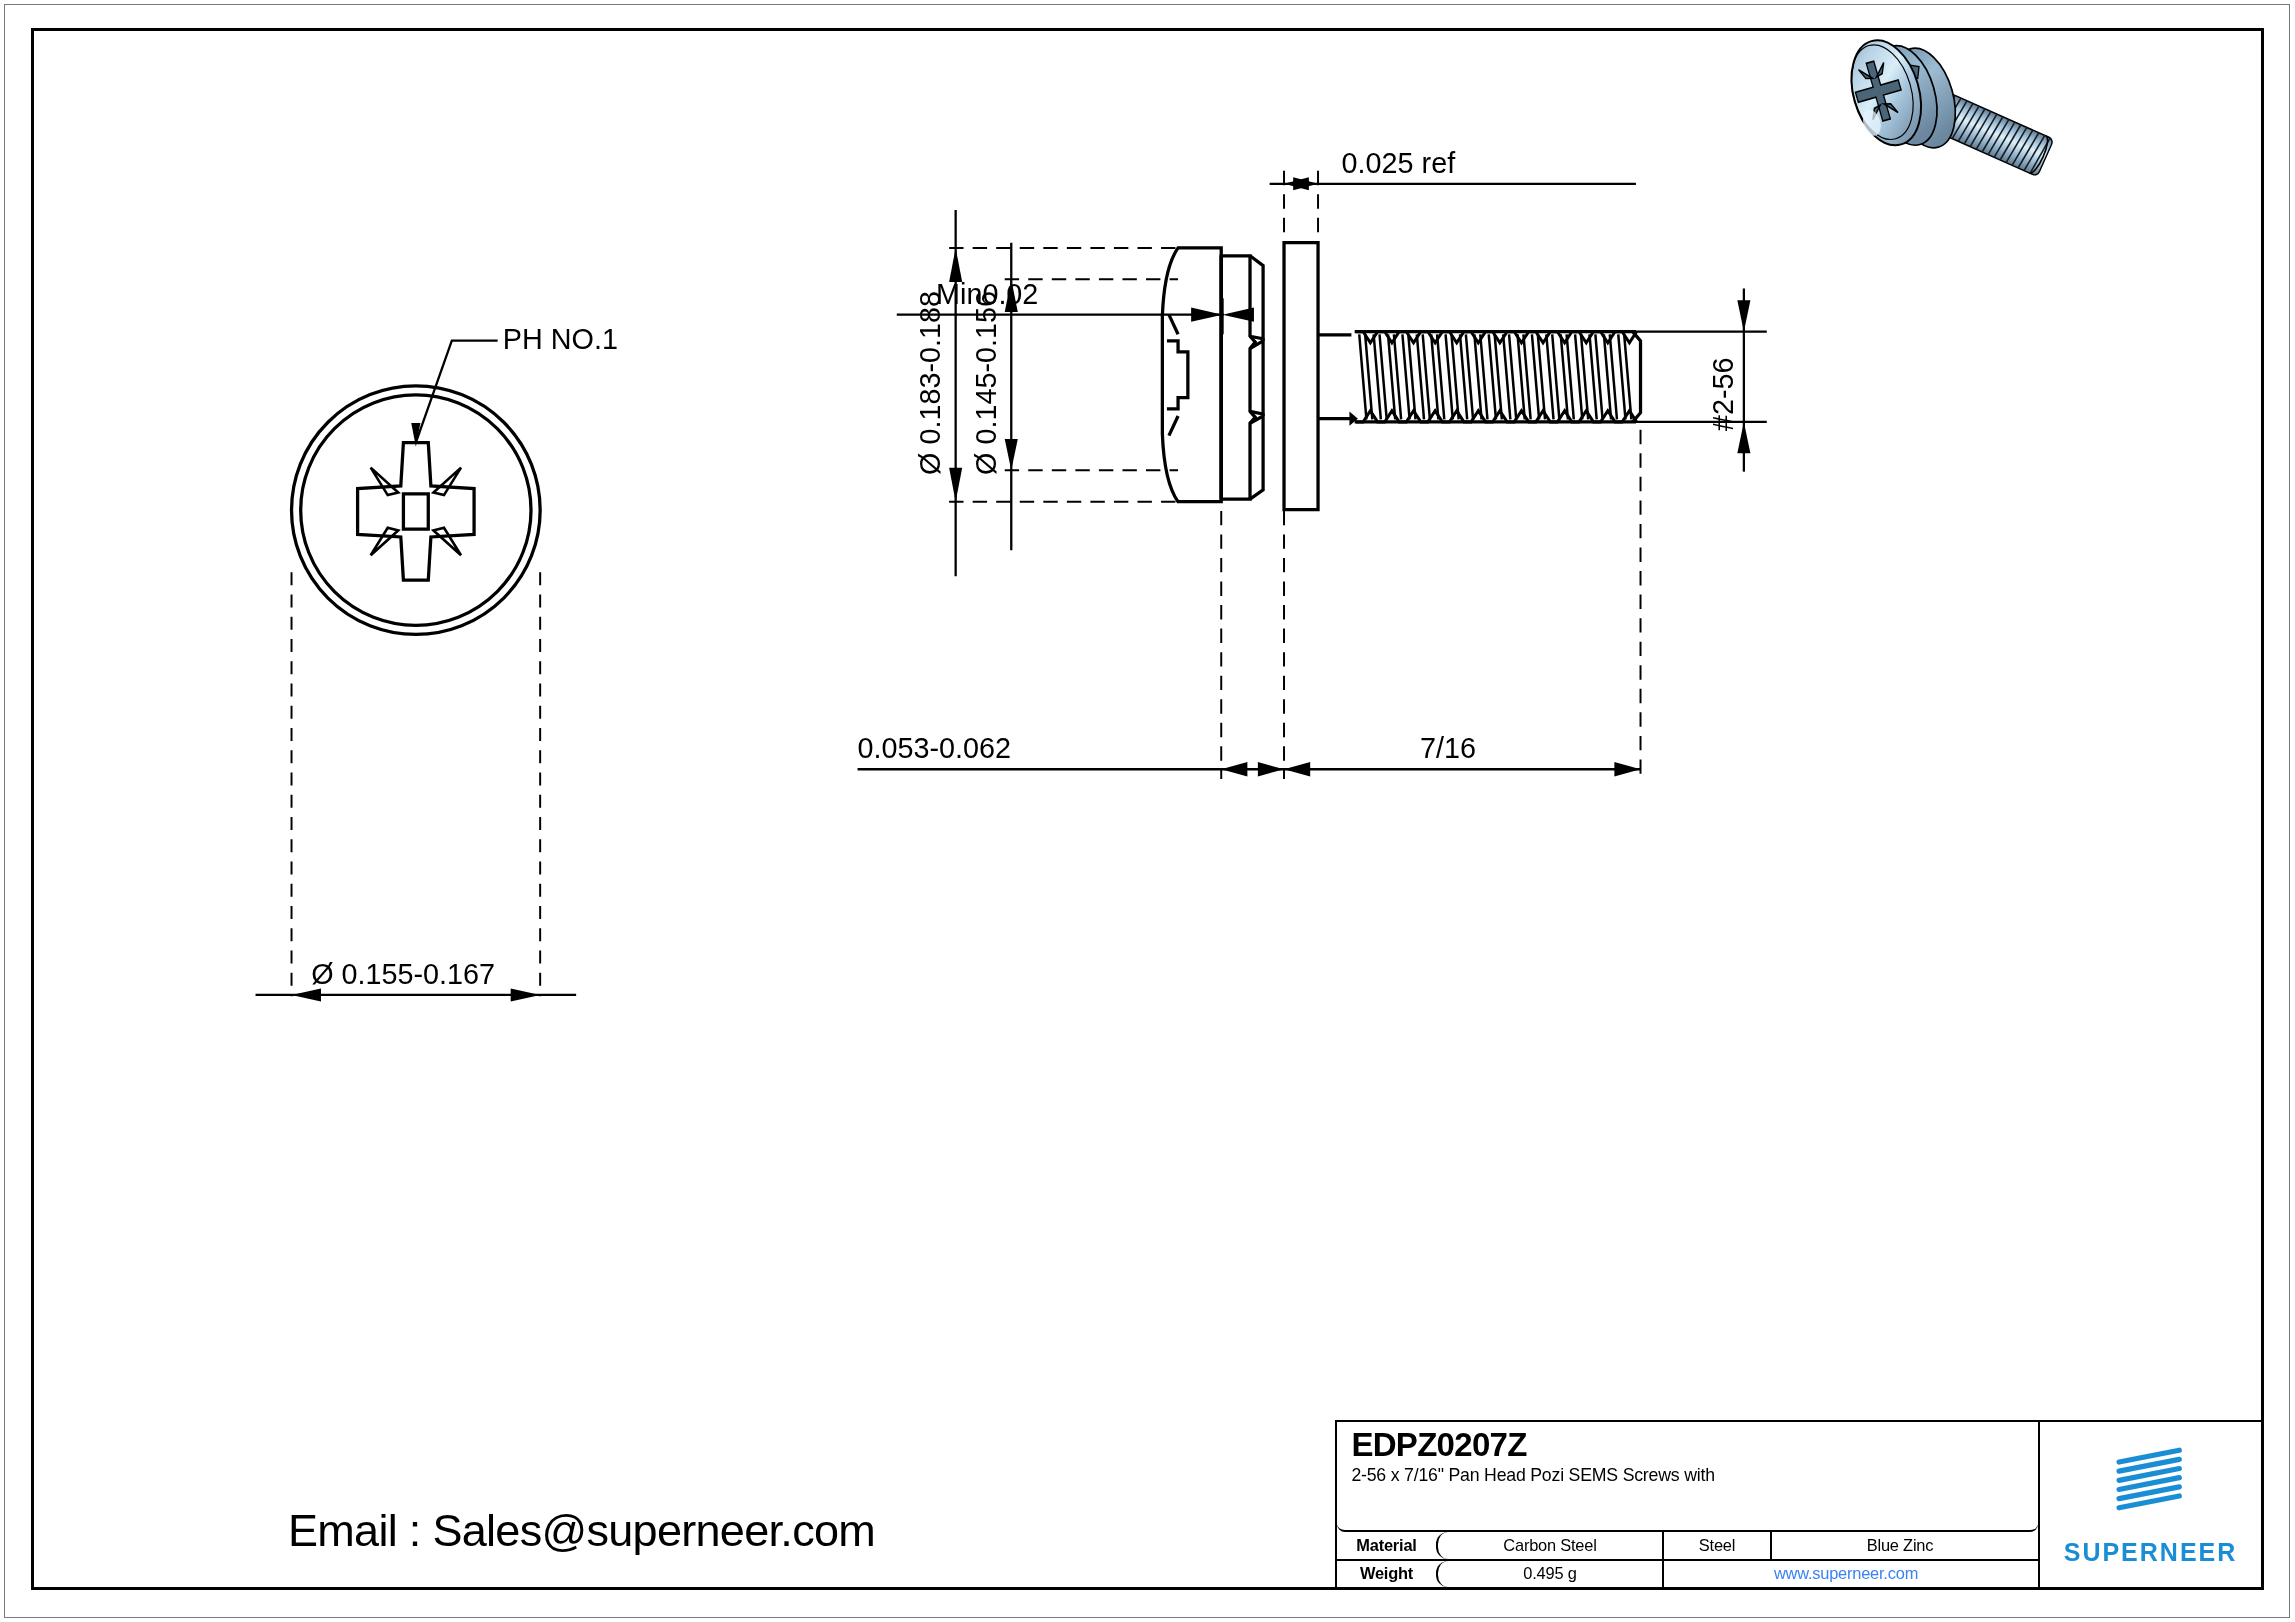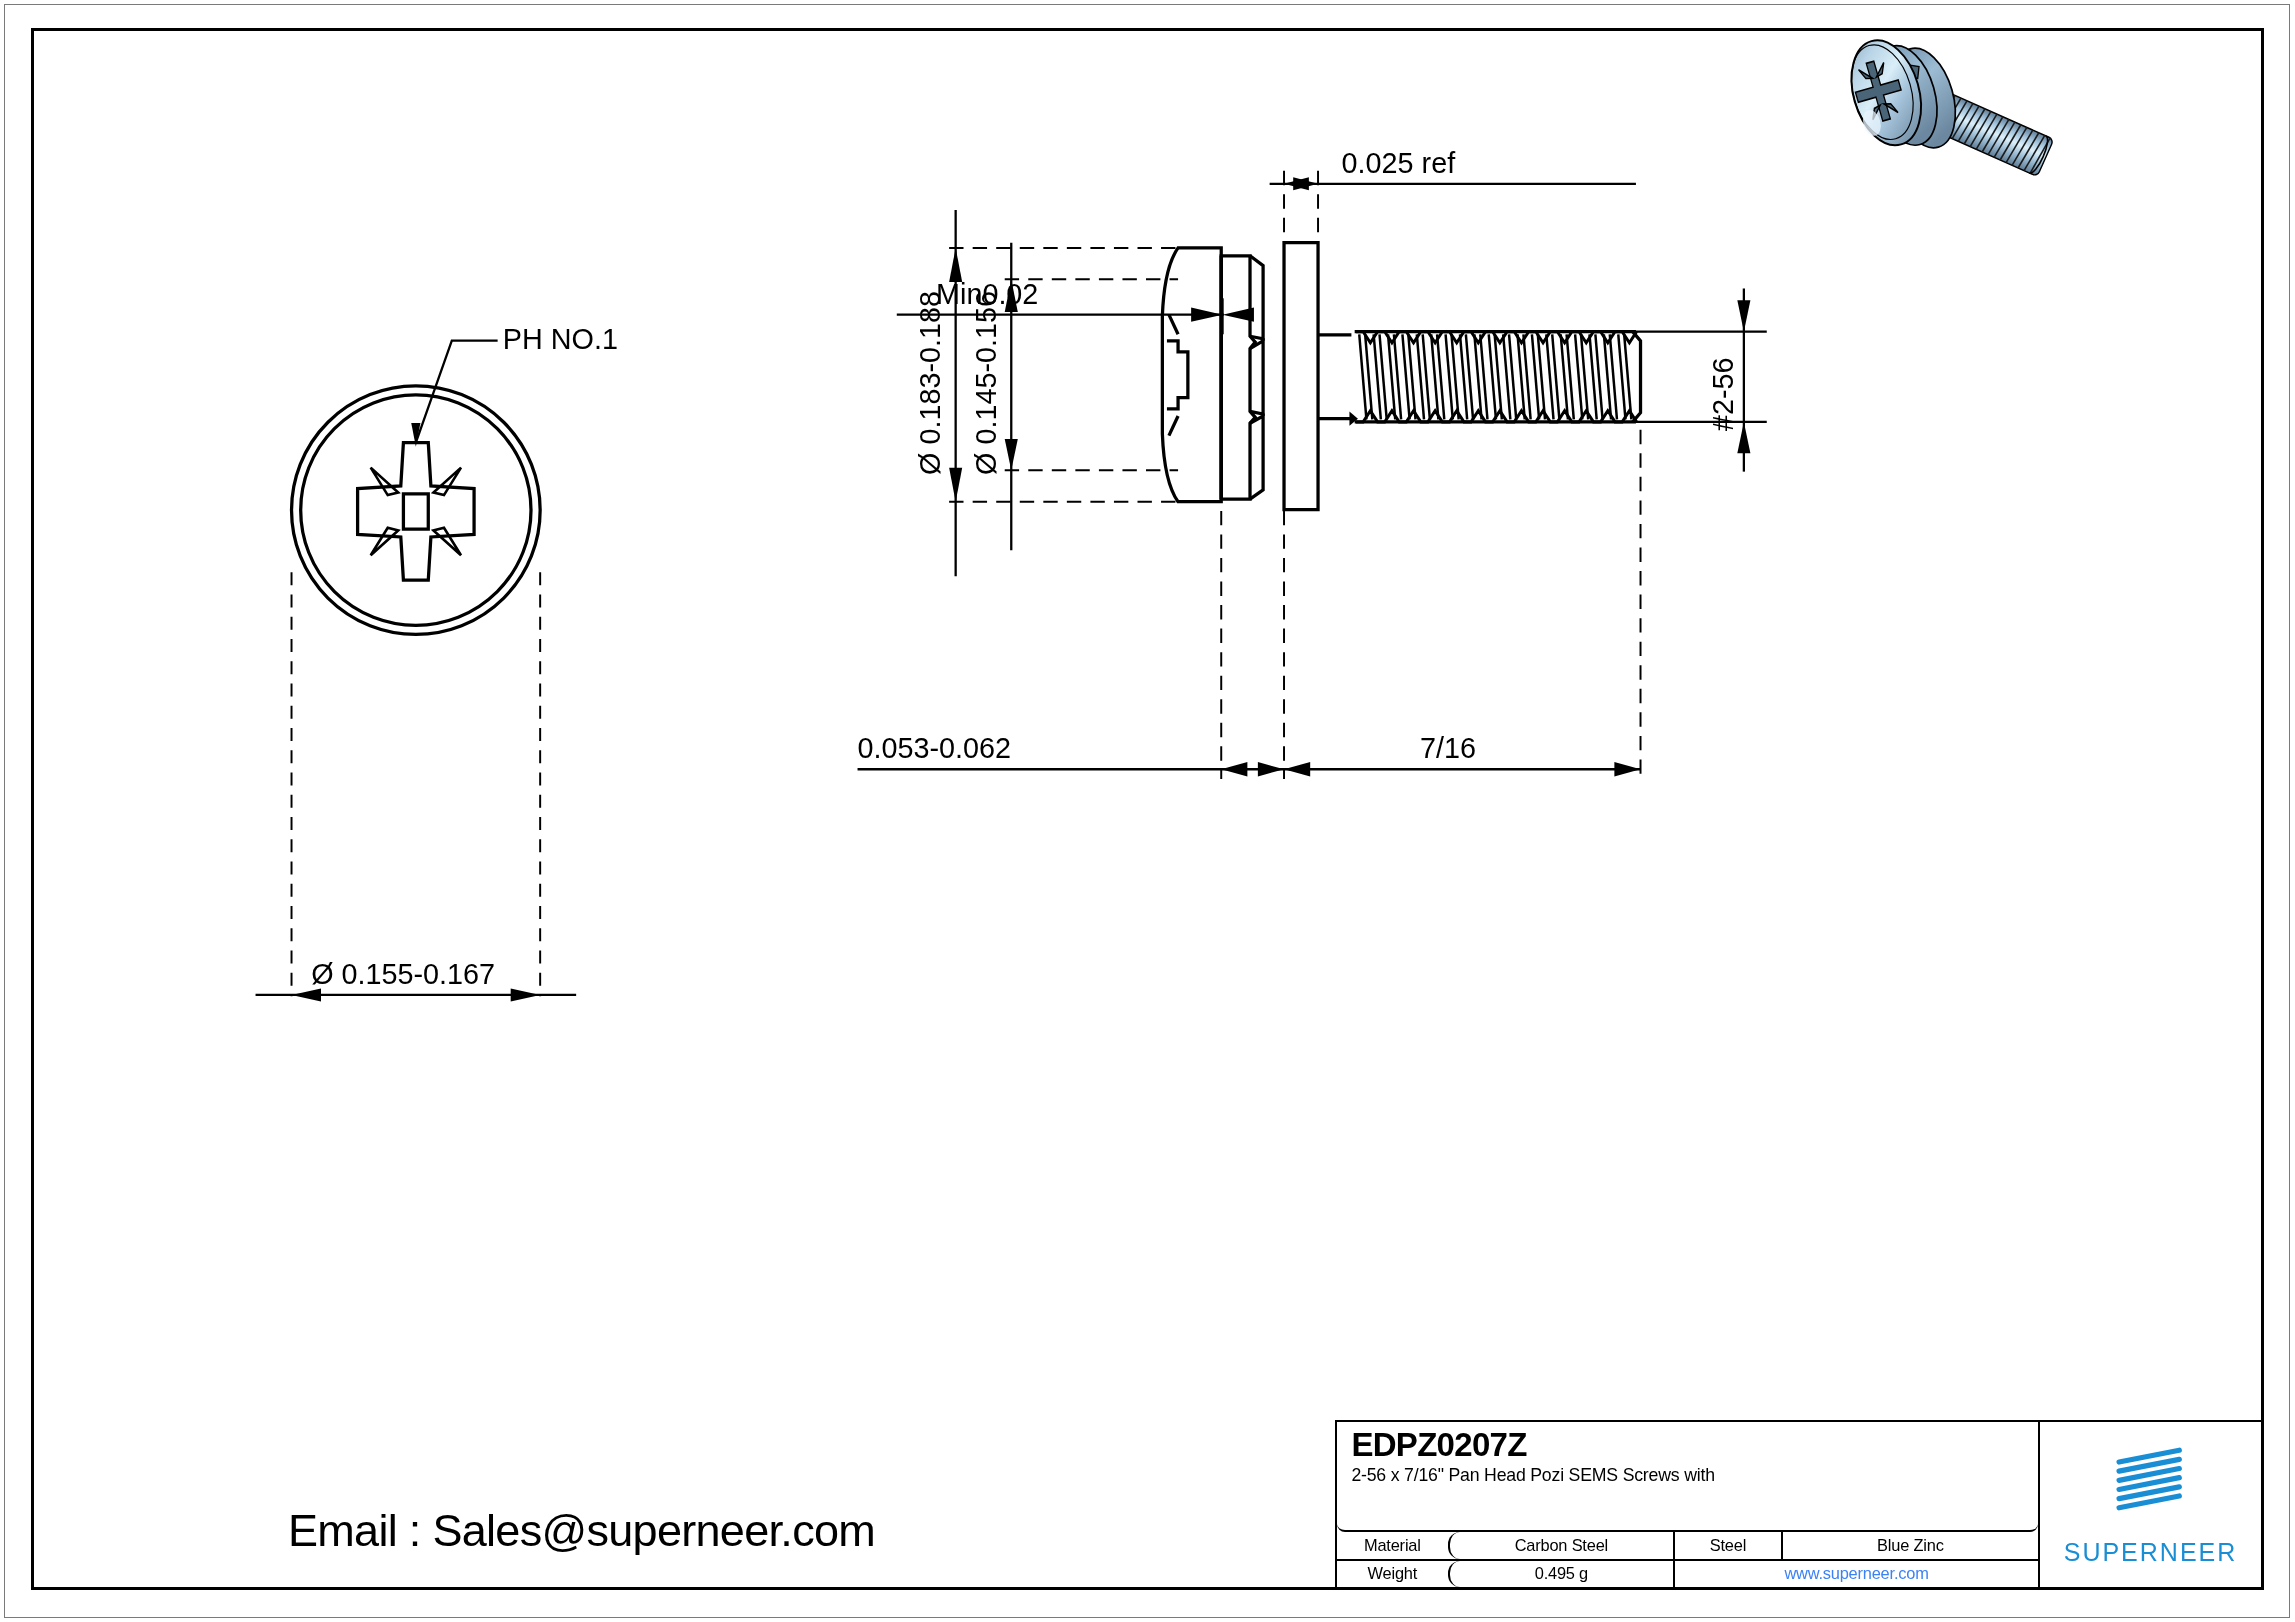--- a/index.html
+++ b/index.html
@@ -26,29 +26,29 @@
        border:2px solid #000;box-sizing:border-box;display:flex;}
   #tb-left{width:703px;display:flex;flex-direction:column;border-right:2px solid #000;box-sizing:border-box;}
   #tb-desc{height:110px;padding:3.9px 0 0 14.4px;box-sizing:border-box;border-bottom:2px solid #000;border-radius:8px;}
   #tb-partno{font-size:33px;font-weight:bold;line-height:38px;letter-spacing:-0.7px;}
   .tb-descline{font-size:17.7px;line-height:23.6px;letter-spacing:-0.2px;}
   .tb-row{display:flex;flex:1;}
   .tb-row.top{border-bottom:2px solid #000;}
   .tb-cell{display:flex;align-items:center;justify-content:center;font-size:16.4px;
        box-sizing:border-box;letter-spacing:-0.2px;}
   .tb-cell.bl{border-left:2px solid #000;}
-  .c-lab{width:111px;}
+  .c-lab{width:99px;font-weight:bold;}
   .c-val{width:226px;border-radius:12px;}
   .c-lab2{width:108px;}
   .c-val2{width:258px;}
   .c-web{width:366px;color:#3b82f6;}
   #tb-logo{width:221px;display:flex;flex-direction:column;
        align-items:center;justify-content:center;}
   #logo-mark{width:79px;height:72px;}
-  #logo-word{font-size:25px;font-weight:normal;color:#1a8ed4;letter-spacing:2px;
+  #logo-word{font-size:25px;font-weight:bold;color:#1a8ed4;letter-spacing:2px;
        margin-top:23px;}
 
   
   #email{position:absolute;left:288px;top:1505px;font-size:45px;
        font-family:"Liberation Sans", sans-serif;letter-spacing:-0.7px;}
 </style>
 </head>
 <body>
 
 <div class="outer-border"></div>

